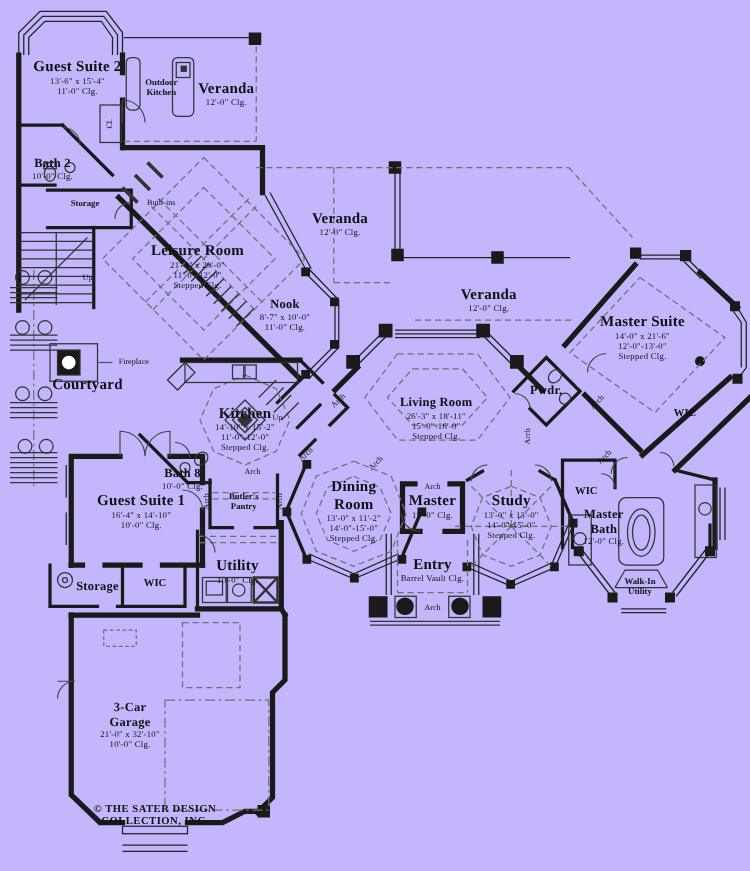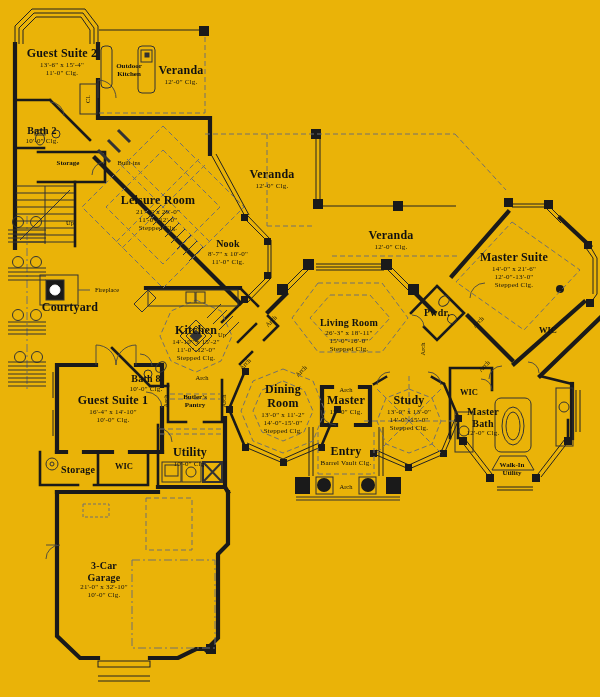--- a/index.html
+++ b/index.html
@@ -1,16 +1,16 @@
 <!DOCTYPE html>
 <html><head>
 <meta charset="utf-8">
 <style>
   html,body{margin:0;padding:0;background:#ffffff;}
-  .plan{position:relative;width:600px;height:697px;background:#eab308;overflow:hidden;
+  .plan{position:relative;width:600px;height:697px;background:#c4b5fd;overflow:hidden;
         font-family:"Liberation Serif", serif;color:#111;}
   svg{position:absolute;left:0;top:0;}
   .lbl{position:absolute;transform:translate(-50%,-50%);text-align:center;white-space:nowrap;line-height:1.15;}
   .rn{font-weight:bold;font-size:12px;letter-spacing:.2px;}
   .rn.lg{font-size:10px;}
   .rn.md{font-size:10px;}
   .sub{font-size:7px;letter-spacing:.2px;}
   .sm{font-weight:bold;font-size:8.5px;}
   .tiny{font-size:6.5px;}
   .tinyb{font-size:7px;font-weight:bold;}
@@ -384,20 +384,24 @@
   <div class="sub">10'-0" Clg.</div>
 </div>
 
 <div class="lbl" style="left:104px;top:580px">
   <div class="rn lg">3-Car</div>
   <div class="rn lg">Garage</div>
   <div class="sub">21'-0" x 32'-10"</div>
   <div class="sub">10'-0" Clg.</div>
 </div>
 
+<div class="lbl" style="left:124px;top:652px">
+  <div class="copy">© THE SATER DESIGN</div>
+  <div class="copy">COLLECTION, INC.</div>
+</div>
 
 <div class="lbl tiny" style="left:202px;top:378px">Arch</div>
 <div class="lbl tiny rot90" style="left:166px;top:401px">Arch</div>
 <div class="lbl tiny rot90" style="left:224px;top:401px">Arch</div>
 <div class="lbl tiny rot45" style="left:245px;top:364px">Arch</div>
 <div class="lbl tiny rot45" style="left:271px;top:321px">Arch</div>
 <div class="lbl tiny rot45" style="left:301px;top:371px">Arch</div>
 <div class="lbl tiny" style="left:346px;top:390px">Arch</div>
 <div class="lbl tiny" style="left:346px;top:487px">Arch</div>
 <div class="lbl tiny rot90" style="left:423px;top:349px">Arch</div>

